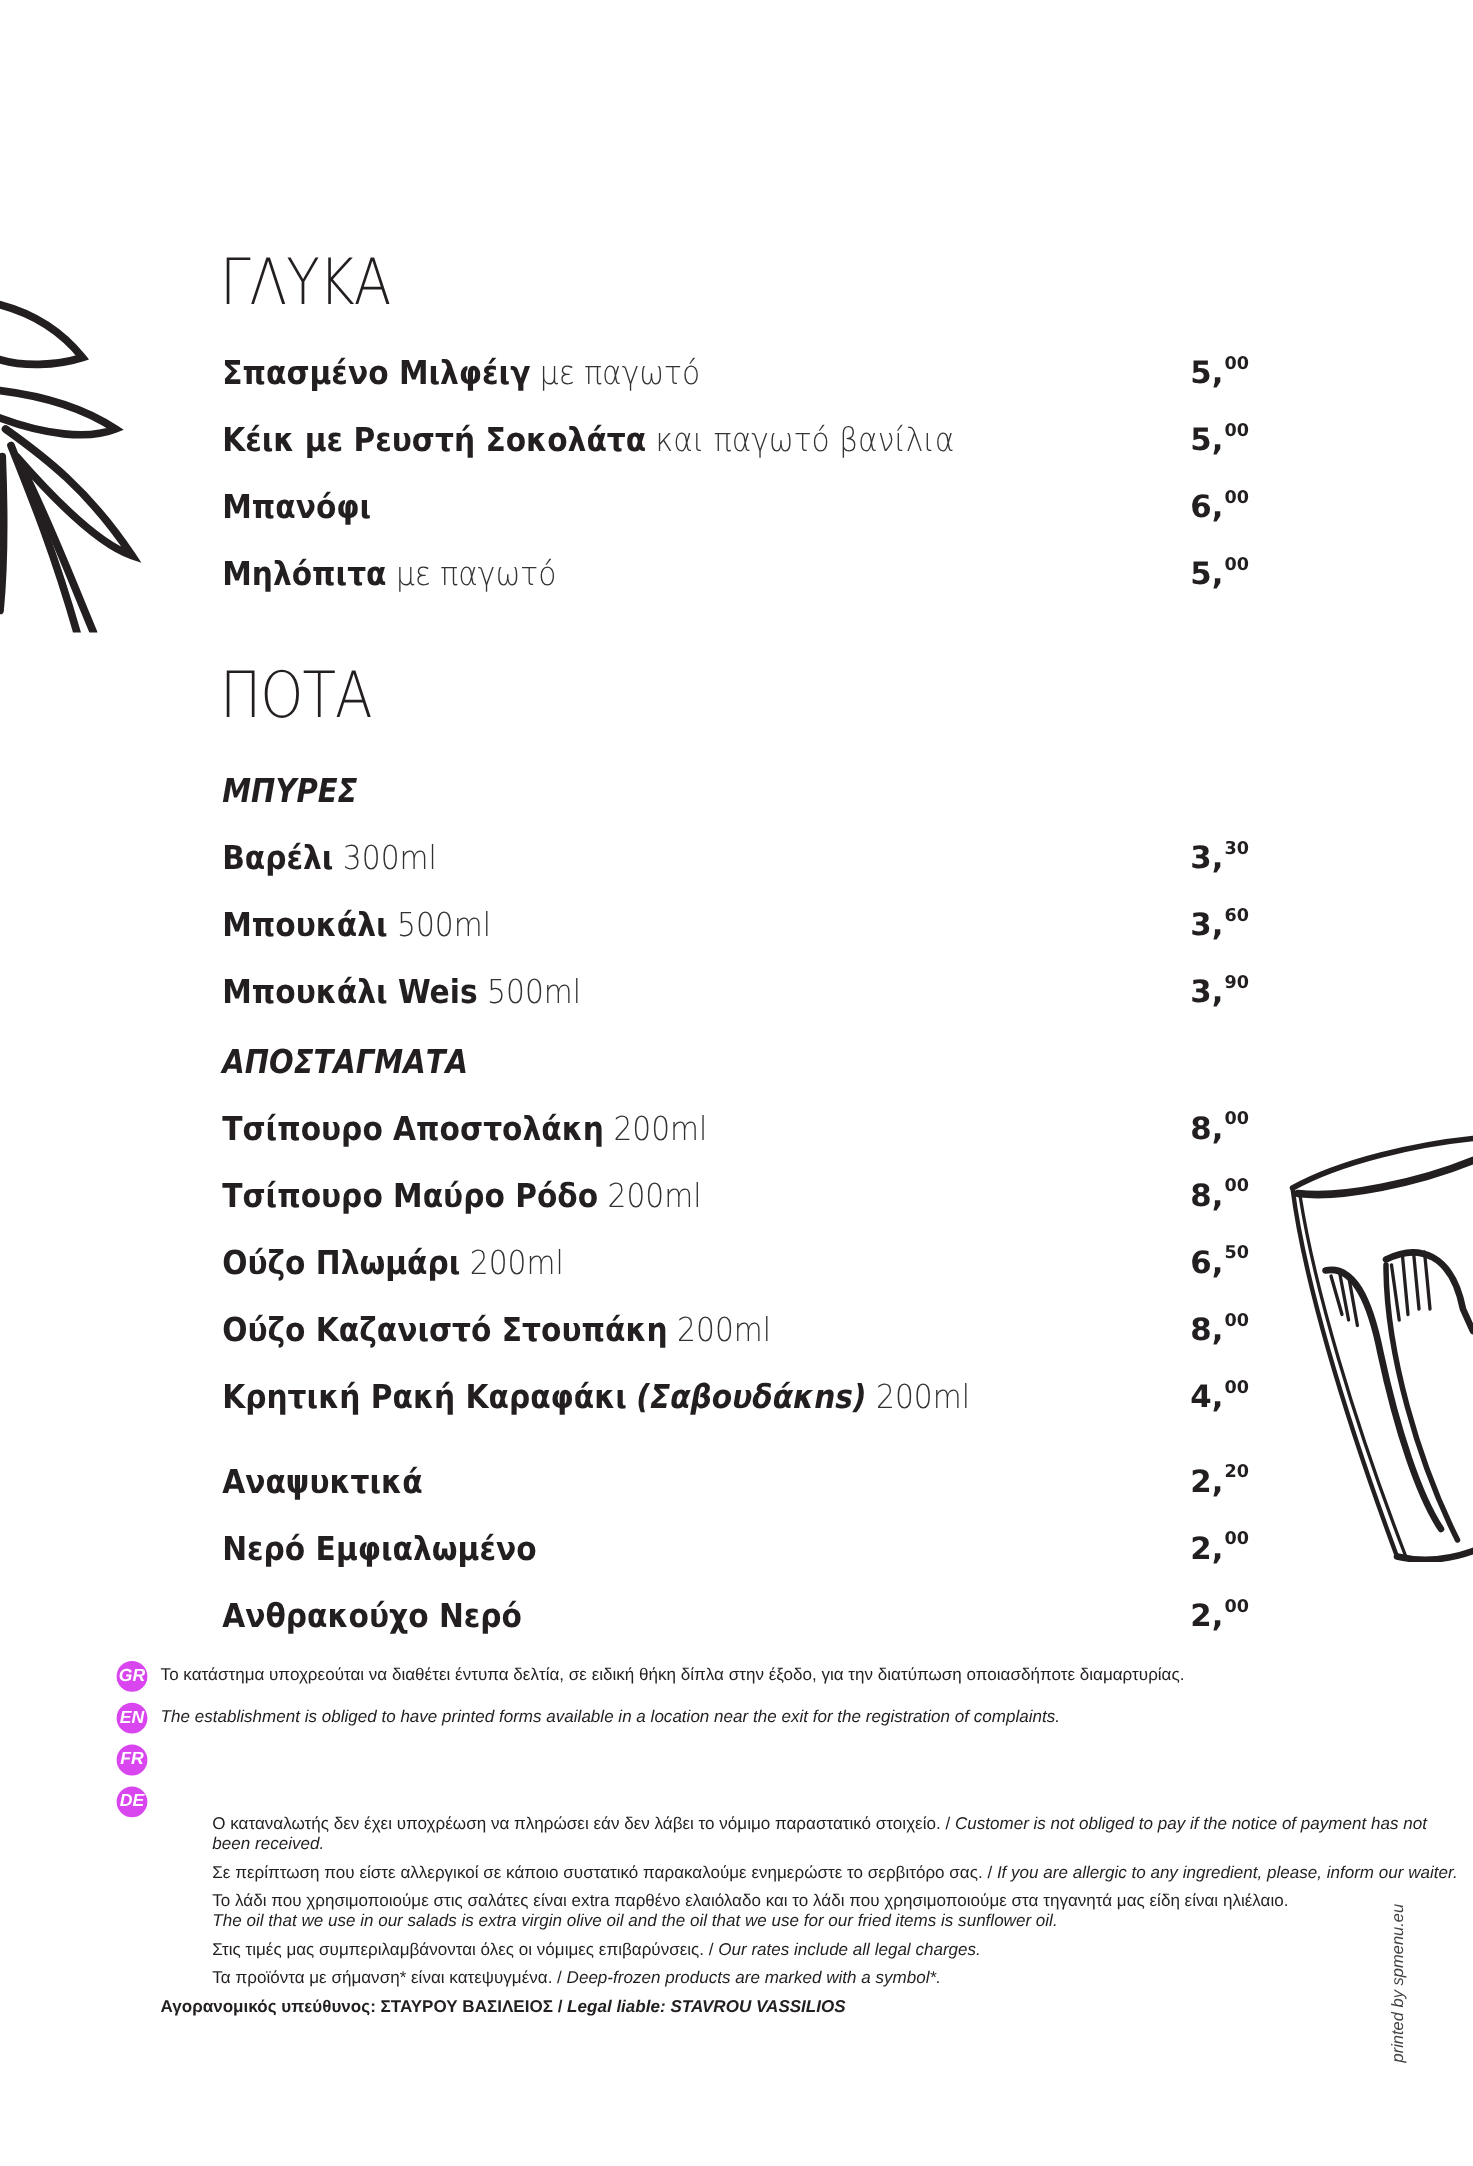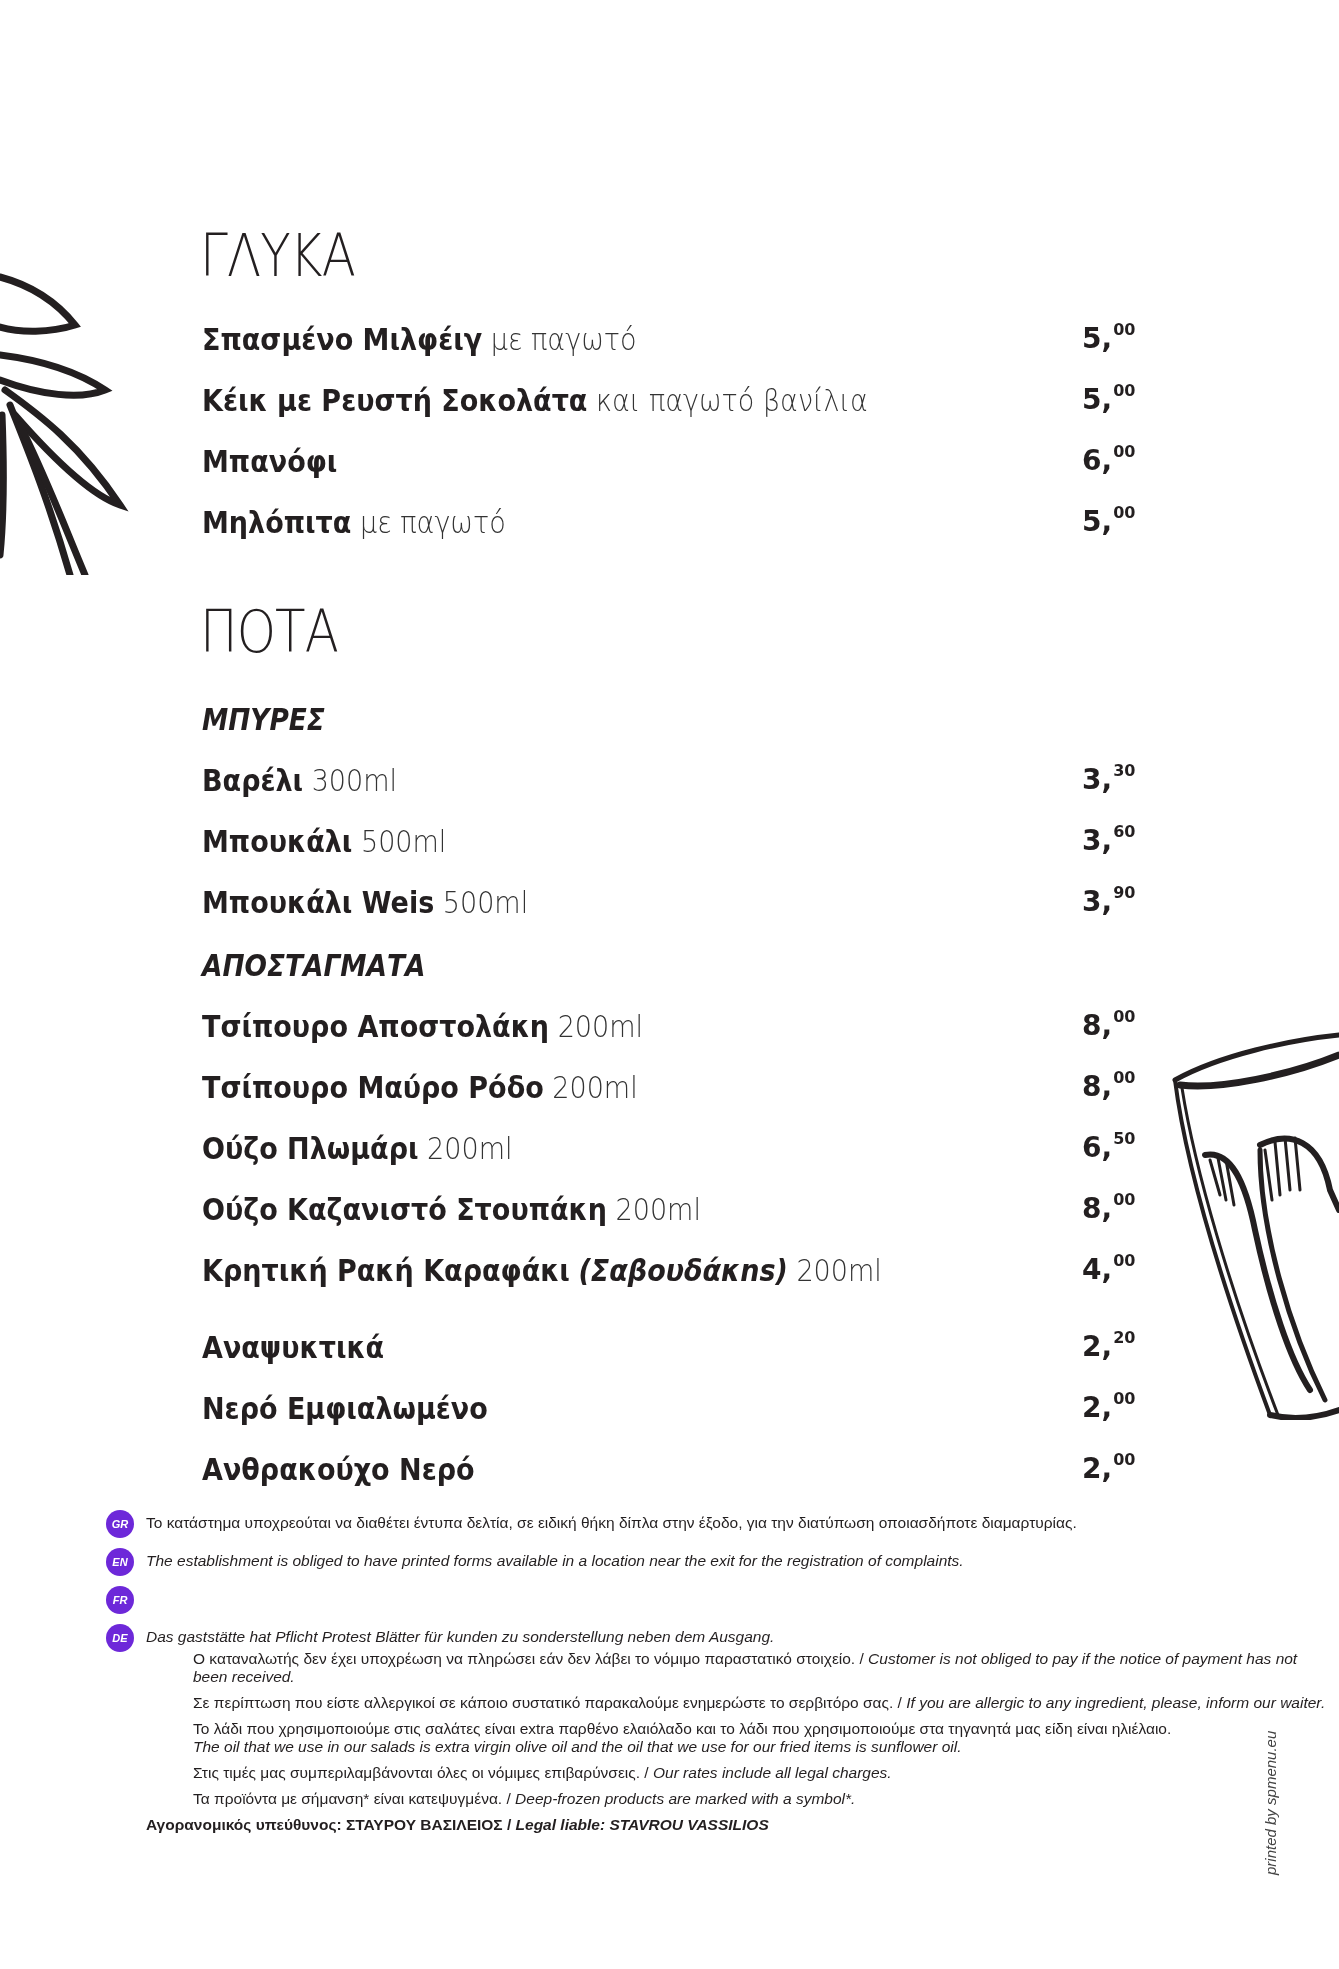--- a/index.html
+++ b/index.html
@@ -14,21 +14,21 @@
   .row { position:absolute; left:202px; width:940px; height:44px; }
   .row .name { position:absolute; left:0; top:0; white-space:nowrap; font-size:30px; transform:scaleX(0.9); transform-origin:left; }
   .row .name b { font-weight:bold; }
   .row .name .thin { font-weight:200; font-family:"DejaVu Sans", sans-serif; color:#333; }
   .row .name .it { font-style:italic; font-weight:bold; }
   .row .price { position:absolute; left:880px; top:0; font-size:28px; font-weight:bold; white-space:nowrap; }
   .row .price sup { font-size:16px; font-weight:bold; vertical-align:top; position:relative; top:-2px; margin-left:1px; }
 
   .notes { position:absolute; left:106px; top:1514px; width:1150px; font-family:"Liberation Sans", sans-serif; font-size:15.5px; color:#231f20; }
   .note-line { position:relative; height:38px; }
-  .badge { position:absolute; left:0; top:-4px; width:28px; height:28px; border-radius:50%; background:#6d28d9; color:#fff; font-style:italic; font-weight:bold; font-size:11px; text-align:center; line-height:28px; }
+  .badge { position:absolute; left:0; top:-4px; width:28px; height:28px; border-radius:50%; background:#d946ef; color:#fff; font-style:italic; font-weight:bold; font-size:16px; text-align:center; line-height:28px; }
   .note-text { position:absolute; left:40px; top:0; white-space:nowrap; }
   .it { font-style:italic; }
   .small-block { position:relative; left:56px; width:1140px; line-height:18px; margin-bottom:8px;margin-left:31px; }
   .legal { position:relative; left:40px; font-weight:bold; margin-top:4px; }
   .printed { position:absolute; left:1262px; top:1875px; transform:rotate(-90deg); transform-origin:left top; font-family:"Liberation Sans", sans-serif; font-style:italic; font-size:15px; color:#444; white-space:nowrap; }
 </style>
 </head>
 <body>
 
 <svg class="deco leaf" viewBox="0 0 130 320" fill="none" stroke="#231f20" stroke-width="7" stroke-linecap="round">
@@ -131,21 +131,20 @@
   </div>
   <div class="note-line">
     <span class="badge">EN</span>
     <span class="note-text it">The establishment is obliged to have printed forms available in a location near the exit for the registration of complaints.</span>
   </div>
   <div class="note-line">
     <span class="badge">FR</span>
   </div>
   <div class="note-line" style="height:22px;">
     <span class="badge">DE</span>
-    <span class="note-text it">Das gaststätte hat Pflicht Protest Blätter für kunden zu sonderstellung neben dem Ausgang.</span>
   </div>
   <div class="small-block"><span>Ο καταναλωτής δεν έχει υποχρέωση να πληρώσει εάν δεν λάβει το νόμιμο παραστατικό στοιχείο. / </span><span class="it"> Customer is not obliged to pay if the notice of payment has not been received.</span></div>
   <div class="small-block"><span>Σε περίπτωση που είστε αλλεργικοί σε κάποιο συστατικό παρακαλούμε ενημερώστε το σερβιτόρο σας. / </span><span class="it">If you are allergic to any ingredient, please, inform our waiter.</span></div>
   <div class="small-block"><span>Το λάδι που χρησιμοποιούμε στις σαλάτες είναι extra παρθένο ελαιόλαδο και το λάδι που χρησιμοποιούμε στα τηγανητά μας είδη είναι ηλιέλαιο.</span><br><span class="it">The oil that we use in our salads is extra virgin olive oil and the oil that we use for our fried items is sunflower oil.</span></div>
   <div class="small-block"><span>Στις τιμές μας συμπεριλαμβάνονται όλες οι νόμιμες επιβαρύνσεις. / </span><span class="it">Our rates include all legal charges.</span></div>
   <div class="small-block"><span>Τα προϊόντα με σήμανση* είναι κατεψυγμένα. / </span><span class="it">Deep-frozen products are marked with a symbol*.</span></div>
   <div class="legal"><span>Αγορανομικός υπεύθυνος: ΣΤΑΥΡΟΥ ΒΑΣΙΛΕΙΟΣ  / </span><span class="it">Legal liable: STAVROU VASSILIOS</span></div>
 </div>
 
 <div class="printed">printed by spmenu.eu</div>

